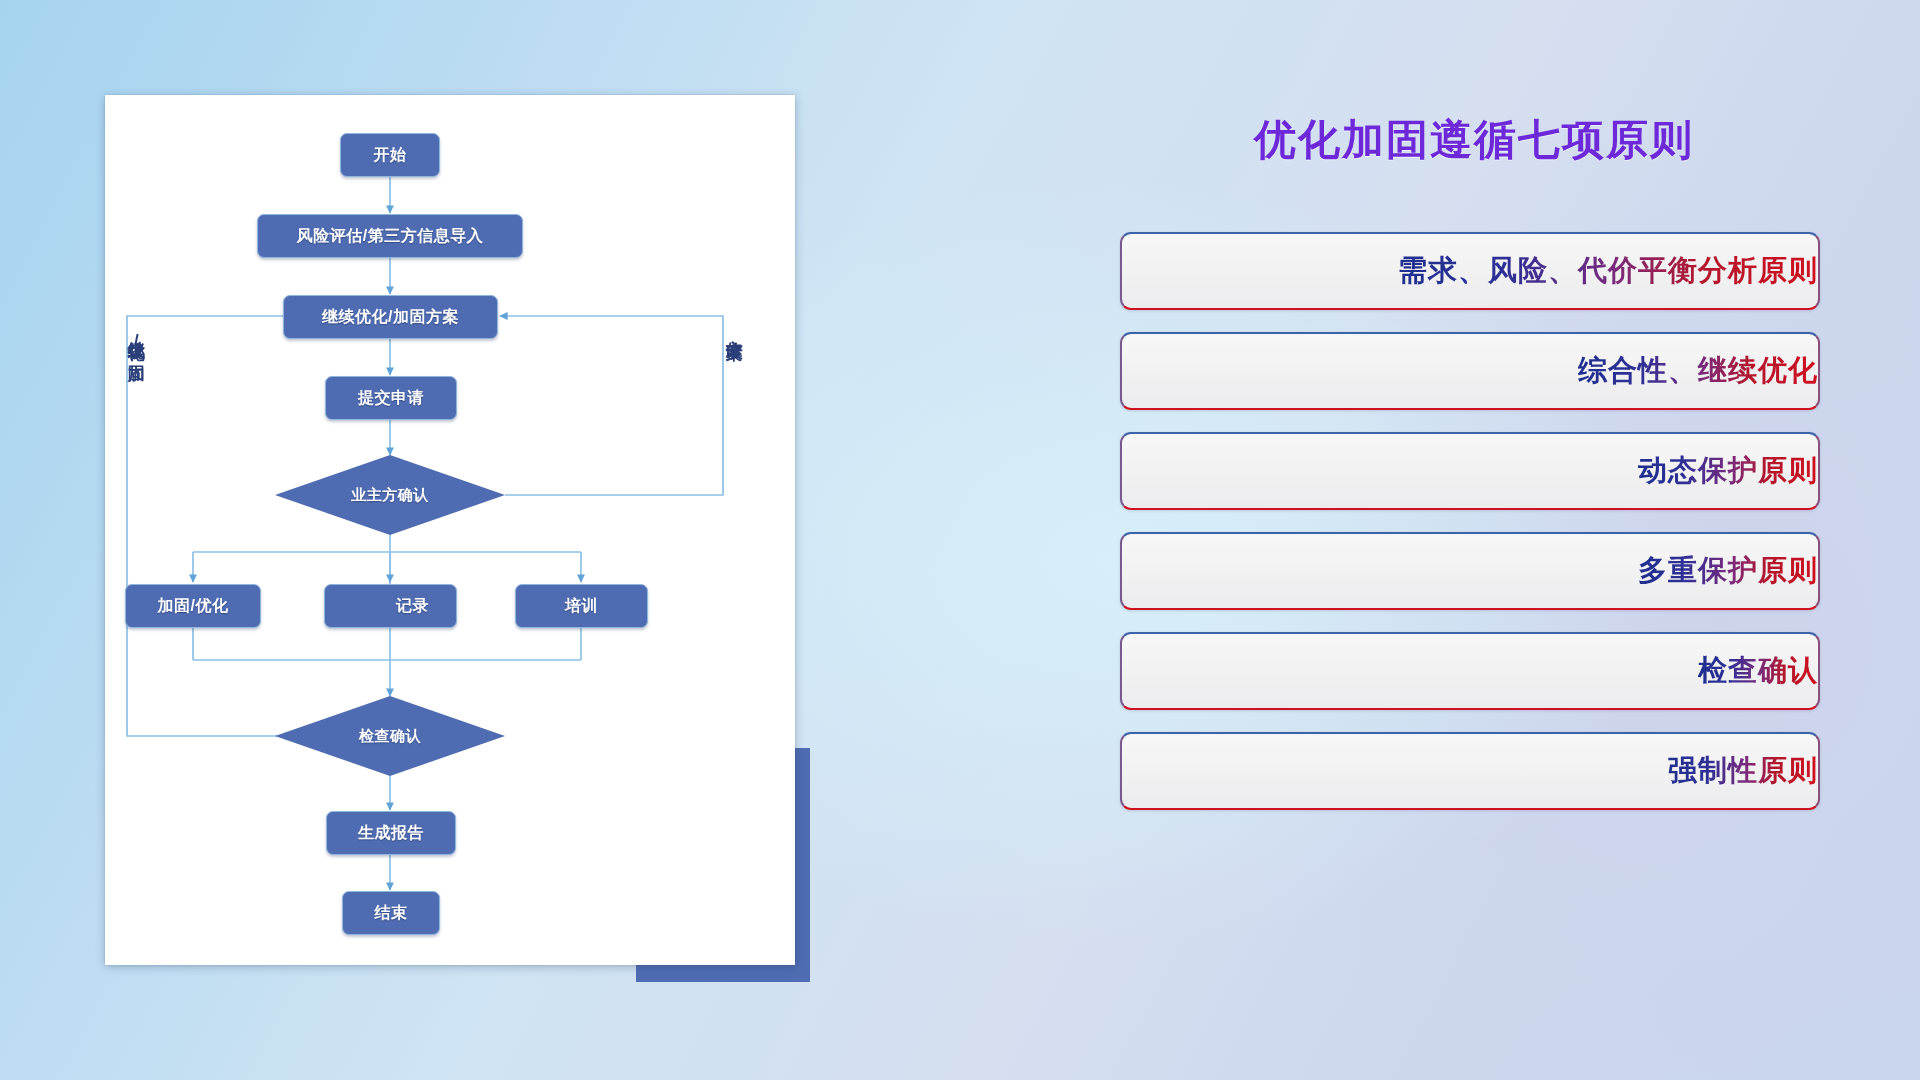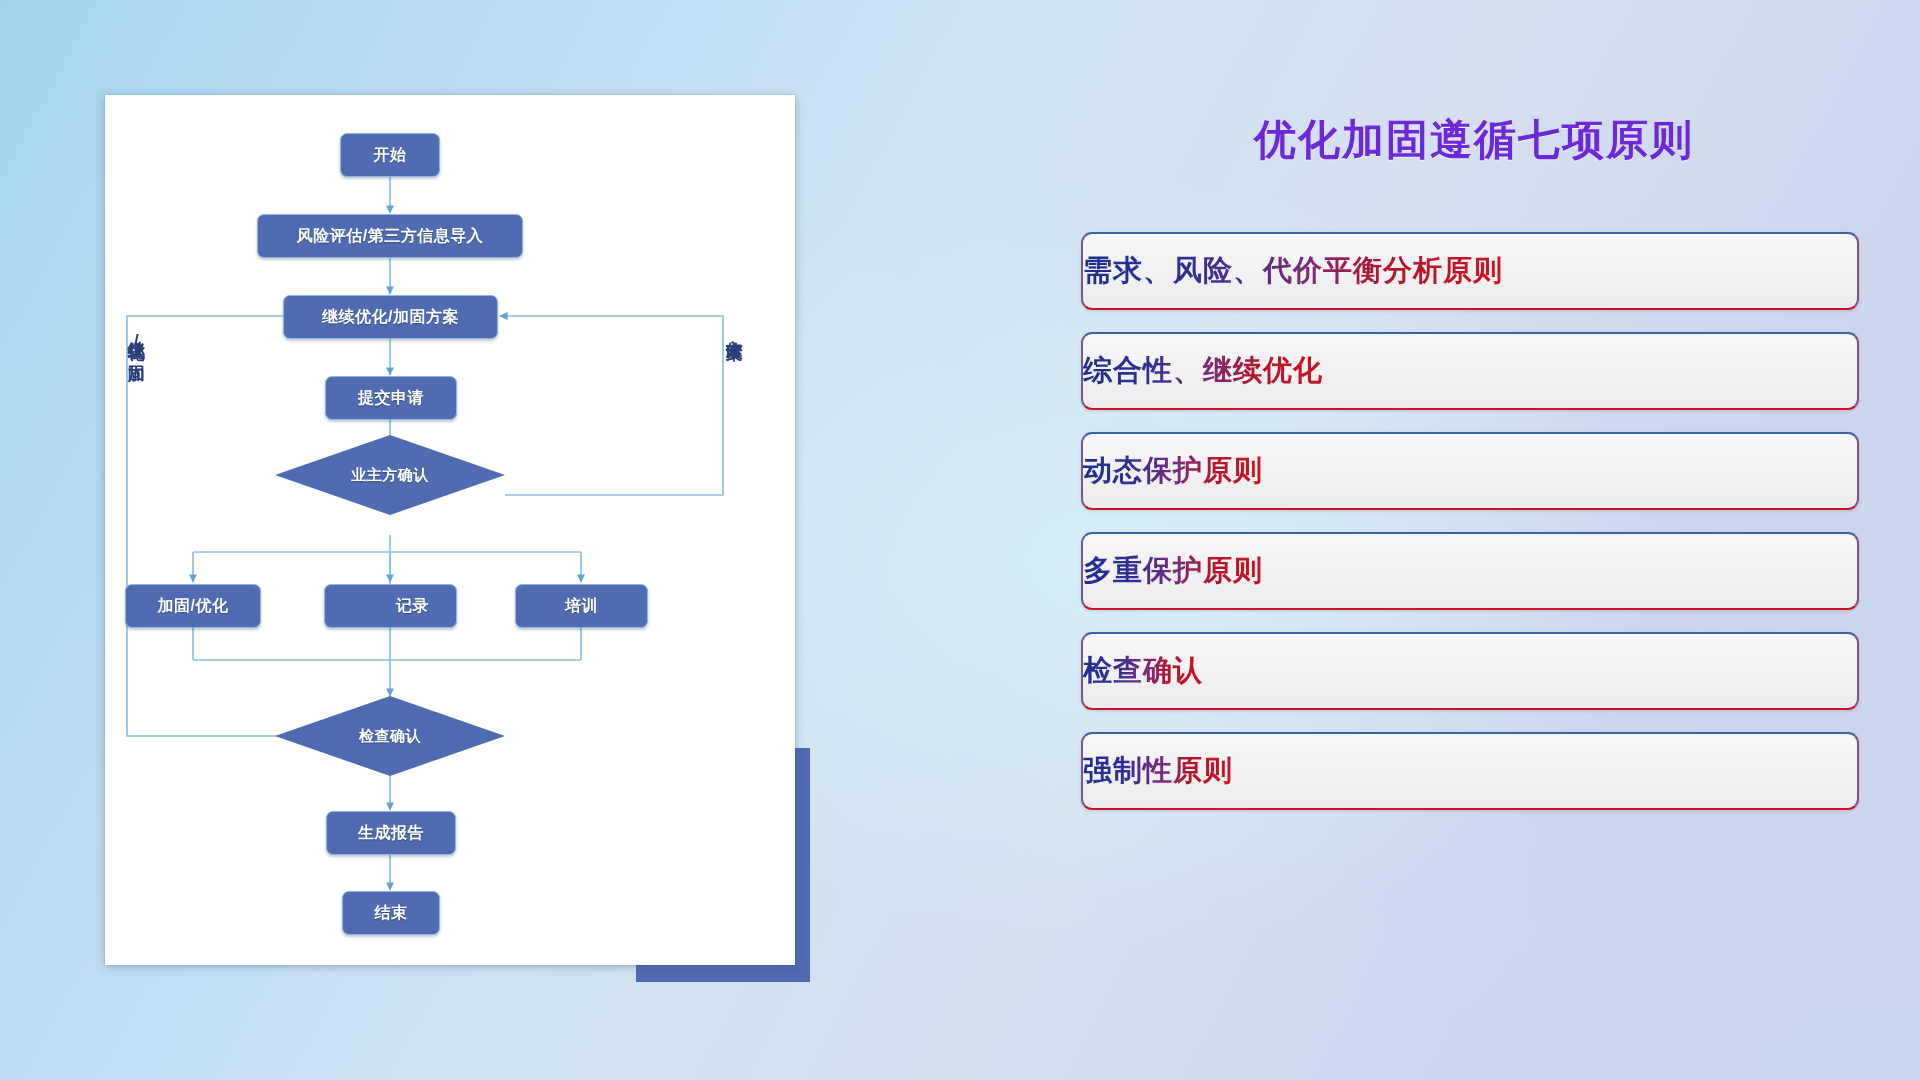--- a/index.html
+++ b/index.html
@@ -55,22 +55,22 @@
 
   
   #right-panel { position:absolute; left:1020px; top:0; width:900px; height:1080px; }
   #principles-title {
     position:absolute; left:4px; top:112px; width:900px; text-align:center;
     font-size:42px; font-weight:700; color:#6d28d9; letter-spacing:2px;
     text-shadow:0 1px 0 rgba(255,255,255,.55);
   }
   #principle-list { position:absolute; left:0; top:232px; width:900px; }
   .principle-item {
-    position:relative; margin:0 auto 22px; width:778px; height:78px;
-    display:flex; align-items:center; justify-content:flex-start;
+    position:relative; margin:0 auto 22px; width:700px; height:78px;
+    display:flex; align-items:center; justify-content:flex-end;
     background:linear-gradient(180deg,#f7f7f7 0%, #f1f1f2 55%, #ececee 100%);
     border-radius:11px;
     border-top:2px solid #3a63a8;
     border-left:2px solid #7a5a8e;
     border-right:2px solid #8a4f7a;
     border-bottom:2px solid #cf1020;
     box-shadow:0 1px 3px rgba(60,70,110,.18);
   }
   .principle-text {
     font-size:29px; font-weight:600; letter-spacing:1px;
@@ -138,21 +138,21 @@
     </div>
 
     <div class="node rect" style="left:178px;top:200px;width:215px;height:44px;">
       <span>继续优化/加固方案</span>
     </div>
 
     <div class="node rect" style="left:220px;top:281px;width:132px;height:44px;">
       <span>提交申请</span>
     </div>
 
-    <div class="node diamond" style="left:170px;top:340px;width:230px;height:80px;">
+    <div class="node diamond" style="left:170px;top:360px;width:230px;height:80px;">
       <span class="dshape"></span>
       <span class="dtext">业主方确认</span>
     </div>
 
     <div class="node rect" style="left:20px;top:489px;width:136px;height:44px;">
       <span>加固/优化</span>
     </div>
 
     <div class="node rect" style="left:219px;top:489px;width:133px;height:44px;padding-left:44px;">
       <span>记录</span>

